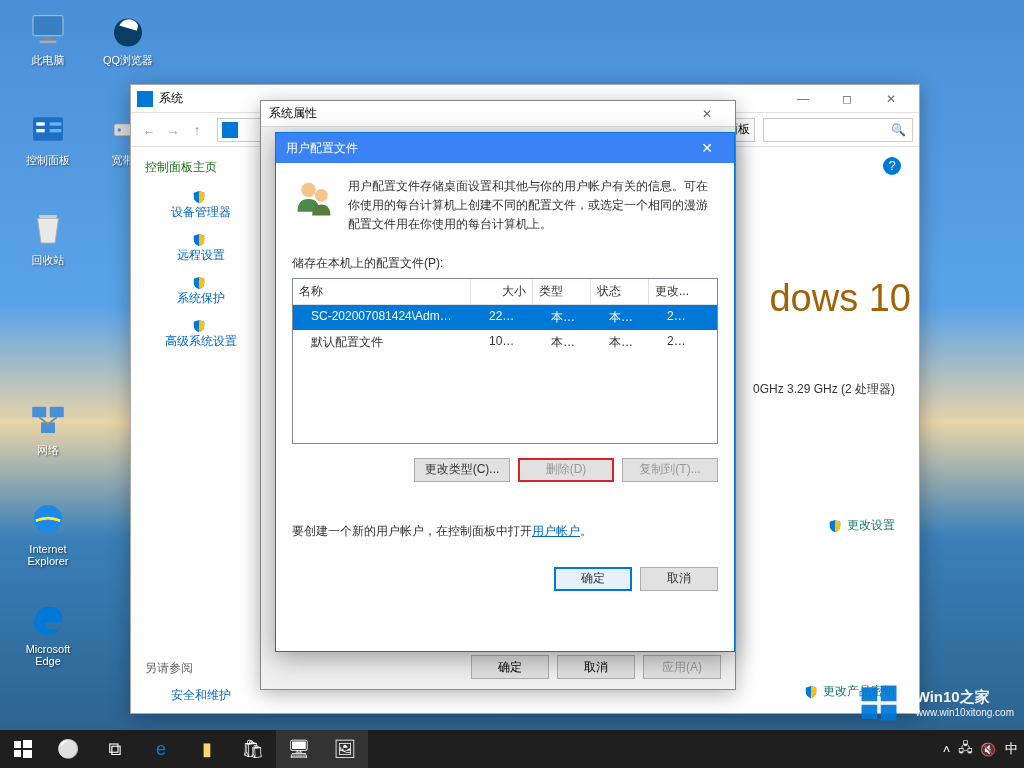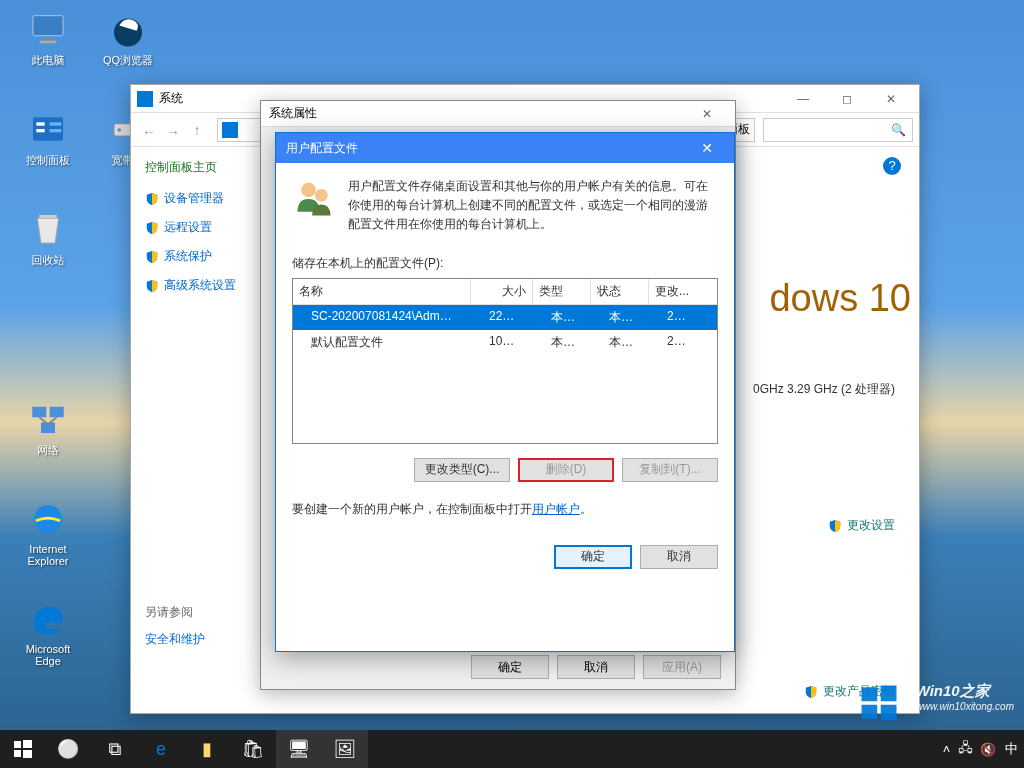--- a/index.html
+++ b/index.html
@@ -29,21 +29,21 @@
 .titlebar .win-ctrl { width: 44px; height: 28px; display: flex; align-items: center; justify-content: center; font-size: 12px; color: #666; }
 .toolbar { height: 34px; display: flex; align-items: center; padding: 0 6px; border-bottom: 1px solid #e0e0e0; }
 .nav-btn { width: 24px; height: 24px; color: #999; font-size: 14px; display: flex; align-items: center; justify-content: center; }
 .addr { flex: 1; height: 24px; border: 1px solid #ccc; margin: 0 8px; display: flex; align-items: center; padding: 0 4px; font-size: 12px; }
 .addr .win-flag { width: 16px; height: 16px; background: #0078d7; margin-right: 4px; }
 .search-box { width: 150px; height: 24px; border: 1px solid #ccc; padding: 0 6px; font-size: 12px; color: #999; display: flex; align-items: center; }
 .search-box .srch { margin-left: auto; }
 .sys-content { display: flex; height: calc(100% - 62px); }
 .sidebar { width: 140px; padding: 12px 14px; font-size: 12px; }
 .sidebar-title { color: #1a6f1a; font-size: 12px; margin-bottom: 14px; }
-.sidebar-item { display: flex; align-items: center; color: #0066cc; margin-bottom: 12px; cursor: pointer; }
+.sidebar-item { display: flex; align-items: center; color: #0066cc; margin-bottom: 12px; cursor: pointer; flex-direction: column; }
 .shield-ico { width: 14px; height: 14px; margin-right: 5px; }
 .shield-ico svg { width: 14px; height: 14px; }
 .also-title { color: #666; margin-top: 310px; margin-bottom: 10px; }
 .main-area { flex: 1; padding: 20px; position: relative; }
 .win10-brand { position: absolute; top: 130px; right: 8px; font-size: 38px; font-weight: 300; color: #a16207; }
 .spec-line { position: absolute; top: 234px; right: 24px; font-size: 12px; color: #333; }
 .action-link { position: absolute; right: 24px; display: flex; align-items: center; color: #0f766e; font-size: 12px; cursor: pointer; }
 .al1 { top: 370px; }
 .al2 { top: 536px; }
 
@@ -72,34 +72,34 @@
 .up-row.sel { background: #0078d7; color: #fff; }
 .up-td { padding: 2px 18px; white-space: nowrap; overflow: hidden; text-overflow: ellipsis; }
 .c-name { width: 178px; }
 .c-size { width: 62px; text-align: right; }
 .c-type { width: 58px; }
 .c-state { width: 58px; }
 .c-mod { width: 58px; }
 .up-btns { display: flex; justify-content: flex-end; gap: 8px; margin-top: 14px; }
 .up-btns .btn { min-width: 96px; }
 .highlight-box { border: 2px solid #d4232c !important; }
-.up-create { margin-top: 18px; line-height: 1.6; }
+.up-create { margin-top: 40px; line-height: 1.6; }
 .up-create a { color: #0066cc; text-decoration: underline; cursor: pointer; }
 .up-footer { display: flex; justify-content: flex-end; gap: 8px; margin-top: 26px; }
 .btn.primary { border: 2px solid #0078d7; background: #e5f1fb; }
 
 
 .taskbar { position: absolute; bottom: 0; left: 0; right: 0; height: 38px; background: #1f1f1f; display: flex; align-items: center; }
 .tb-item { width: 46px; height: 38px; display: flex; align-items: center; justify-content: center; color: #fff; font-size: 18px; cursor: pointer; }
 .tb-start svg { width: 18px; height: 18px; }
 .tb-tray { margin-left: auto; display: flex; align-items: center; color: #fff; font-size: 11px; padding-right: 6px; gap: 8px; }
 .tb-tray .tray-ico { font-size: 13px; }
 
 
-.watermark { position: absolute; bottom: 44px; right: 10px; display: flex; gap: 16px; color: #fff; opacity: 0.92; font-style: italic; }
+.watermark { position: absolute; bottom: 44px; right: 10px; display: flex; align-items: center; gap: 16px; color: #fff; opacity: 0.92; }
 .wm-logo { width: 42px; height: 42px; }
 .wm-text { text-align: left; }
 .wm-text .t1 { font-size: 15px; font-weight: 600; }
 .wm-text .t2 { font-size: 10px; }
 </style>
 </head>
 <body>
 
 <div class="desktop">
 

